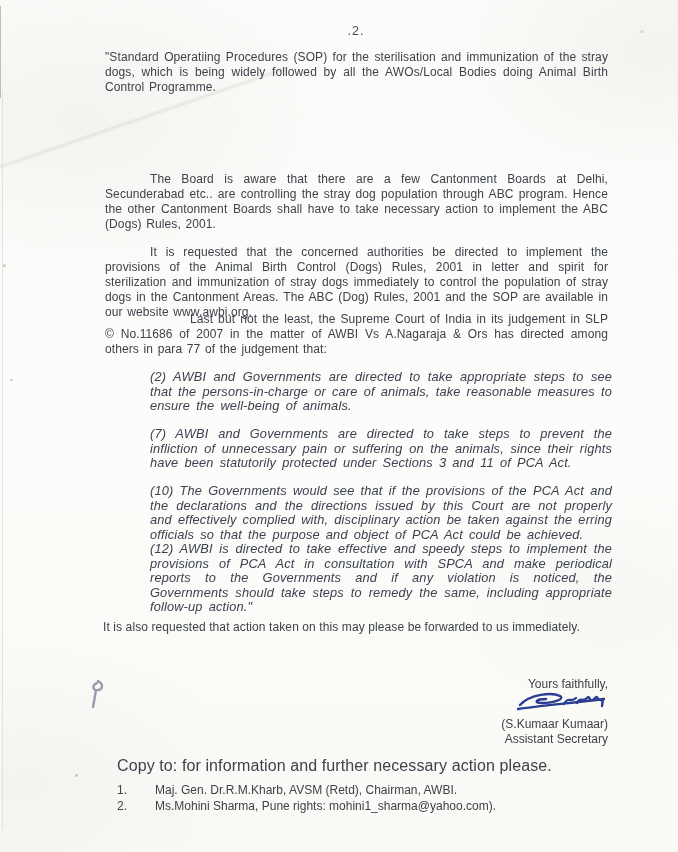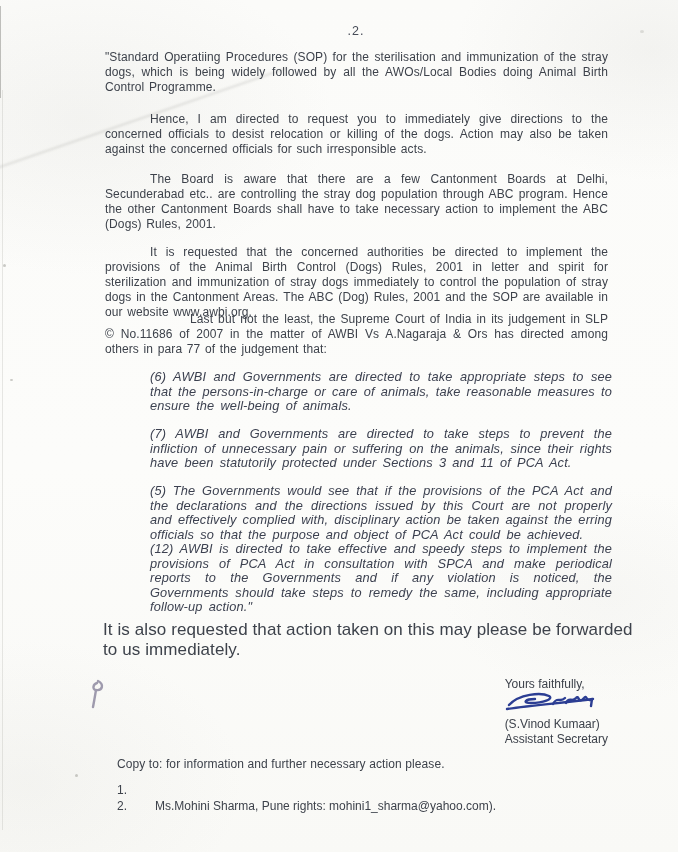--- a/index.html
+++ b/index.html
@@ -30,31 +30,31 @@
   .indent1{text-indent:45px;}
   .indent2{text-indent:85px;}
   .quote{
     position:absolute;left:150px;width:462px;
     font-size:12.8px;line-height:14.6px;font-style:italic;
     text-align:justify;word-spacing:2.4px;letter-spacing:0.15px;color:#3c4150;
   }
   .uline{}
   .closing{
     position:absolute;left:103px;top:620px;width:540px;
-    font-size:17px;letter-spacing:0.1px;color:#3d424b;
+    font-size:12px;letter-spacing:0.1px;color:#3d424b;
   }
   .signoff{
     position:absolute;right:70px;top:677px;
-    display:flex;flex-direction:column;align-items:flex-start;
+    display:flex;flex-direction:column;align-items:flex-end;
     font-size:12px;line-height:15px;color:#3d424b;text-align:right;
   }
   .signoff .sig{margin:-2px 2px -3px 0;}
   .copyto{
     position:absolute;left:117px;top:757px;
-    font-size:12px;letter-spacing:0.1px;color:#3d424b;
+    font-size:16px;letter-spacing:0.1px;color:#3d424b;
   }
   .cc-list{position:absolute;left:117px;top:782px;font-size:12px;line-height:16px;color:#3d424b;}
   .cc-row{display:flex;}
   .cc-num{width:38px;}
   
   .crease{
     position:absolute;left:-6px;top:168px;width:310px;height:2px;
     background:rgba(172,172,168,0.32);transform:rotate(-19deg);
     transform-origin:left center;filter:blur(1px);
   }
@@ -72,30 +72,29 @@
   <div class="edge-left-dark"></div>
   <div class="edge-left-light"></div>
   <div class="speck" style="left:3px;top:264px;width:3px;height:3px;"></div>
   <div class="speck" style="left:10px;top:379px;width:3px;height:2px;"></div>
   <div class="speck" style="left:75px;top:774px;width:3px;height:3px;"></div>
   <div class="speck" style="left:640px;top:30px;width:4px;height:3px;opacity:0.4;"></div>
 
   <div class="pageno">.2.</div>
 
   <div class="para" style="top:50px;">"Standard Operatiing Procedures (SOP) for the sterilisation and immunization of the stray dogs, which is being widely followed by all the AWOs/Local Bodies doing Animal Birth Control Programme.</div>
-  <div class="para indent1" style="top:112px;">Hence, I am directed to request you to immediately give directions to the concerned officials to desist relocation or killing of the dogs. Action may also be taken against the concerned officials for such irresponsible acts.</div>
   <div class="para indent1" style="top:172px;">The Board is aware that there are a few Cantonment Boards at Delhi, Secunderabad etc.. are controlling the stray dog population through ABC program. Hence the other Cantonment Boards shall have to take necessary action to implement the ABC (Dogs) Rules, 2001.</div>
 
   <div class="para indent1" style="top:245px;"><span>It is requested that the concerned authorities be directed to implement the provisions of the Animal Birth Control (Dogs) Rules, 2001 in letter and spirit for sterilization and immunization of stray dogs immediately to control the population of stray dogs in the Cantonment Areas. The ABC (Dog) Rules, 2001 and the SOP are available in our website </span><span class="uline">www.awbi.org</span><span>.</span></div>
 
   <div class="para indent2" style="top:312px;">Last but not the least, the Supreme Court of India in its judgement in SLP © No.11686 of 2007 in the matter of AWBI Vs A.Nagaraja &amp; Ors has directed among others in para 77 of the judgement that:</div>
 
-  <div class="quote" style="top:370px;">(6) AWBI and Governments are directed to take appropriate steps to see that the persons-in-charge or care of animals, take reasonable measures to ensure the well-being of animals.</div>
+  <div class="quote" style="top:370px;">(2) AWBI and Governments are directed to take appropriate steps to see that the persons-in-charge or care of animals, take reasonable measures to ensure the well-being of animals.</div>
   <div class="quote" style="top:427px;">(7) AWBI and Governments are directed to take steps to prevent the infliction of unnecessary pain or suffering on the animals, since their rights have been statutorily protected under Sections 3 and 11 of PCA Act.</div>
-  <div class="quote" style="top:484px;">(5) The Governments would see that if the provisions of the PCA Act and the declarations and the directions issued by this Court are not properly and effectively complied with, disciplinary action be taken against the erring officials so that the purpose and object of PCA Act could be achieved.</div>
+  <div class="quote" style="top:484px;">(10) The Governments would see that if the provisions of the PCA Act and the declarations and the directions issued by this Court are not properly and effectively complied with, disciplinary action be taken against the erring officials so that the purpose and object of PCA Act could be achieved.</div>
   <div class="quote" style="top:542px;">(12) AWBI is directed to take effective and speedy steps to implement the provisions of PCA Act in consultation with SPCA and make periodical reports to the Governments and if any violation is noticed, the Governments should take steps to remedy the same, including appropriate follow-up action."</div>
 
   <div class="closing">It is also requested that action taken on this may please be forwarded to us immediately.</div>
 
   <div class="penmark">
     <svg width="26" height="38" viewBox="0 0 26 38">
       <path d="M16 5 C22 8, 21 15, 14 14 C10 13.5, 11 8, 15 7 M14 14 C13 20, 12 26, 11 31" fill="none" stroke="#8e89a0" stroke-width="2.4" stroke-linecap="round" opacity="0.85"></path>
     </svg>
   </div>
 
@@ -103,28 +102,29 @@
     <div>Yours faithfully,</div>
     <div class="sig">
       <svg width="90" height="26" viewBox="0 0 90 26">
         <g fill="none" stroke="#2c3e93" stroke-width="2.4" stroke-linecap="round" stroke-linejoin="round">
           <path d="M4 15 C14 4, 36 2, 44 6 C49 9, 38 13, 26 13 C17 13, 20 9, 30 9"></path>
           <path d="M2 19 C28 15, 58 13, 88 9"></path>
           <path d="M48 14 C52 6, 55 13, 60 8 M61 13 C64 6, 67 13, 71 8 C74 4, 73 15, 79 8 C82 4, 81 13, 87 9 L86 16"></path>
         </g>
       </svg>
     </div>
-    <div>(S.Vinod Kumaar)</div>
+    <div>(S.Kumaar Kumaar)</div>
     <div>Assistant Secretary</div>
   </div>
 
   <div class="copyto">Copy to: for information and further necessary action please.</div>
   <div class="cc-list">
     <div class="cc-row">
       <div class="cc-num">1.</div>
+      <div>Maj. Gen. Dr.R.M.Kharb, AVSM (Retd), Chairman, AWBI.</div>
     </div>
     <div class="cc-row">
       <div class="cc-num">2.</div>
       <div>Ms.Mohini Sharma, Pune rights: mohini1_sharma@yahoo.com).</div>
     </div>
   </div>
 
 </div>
 
 </body></html>

